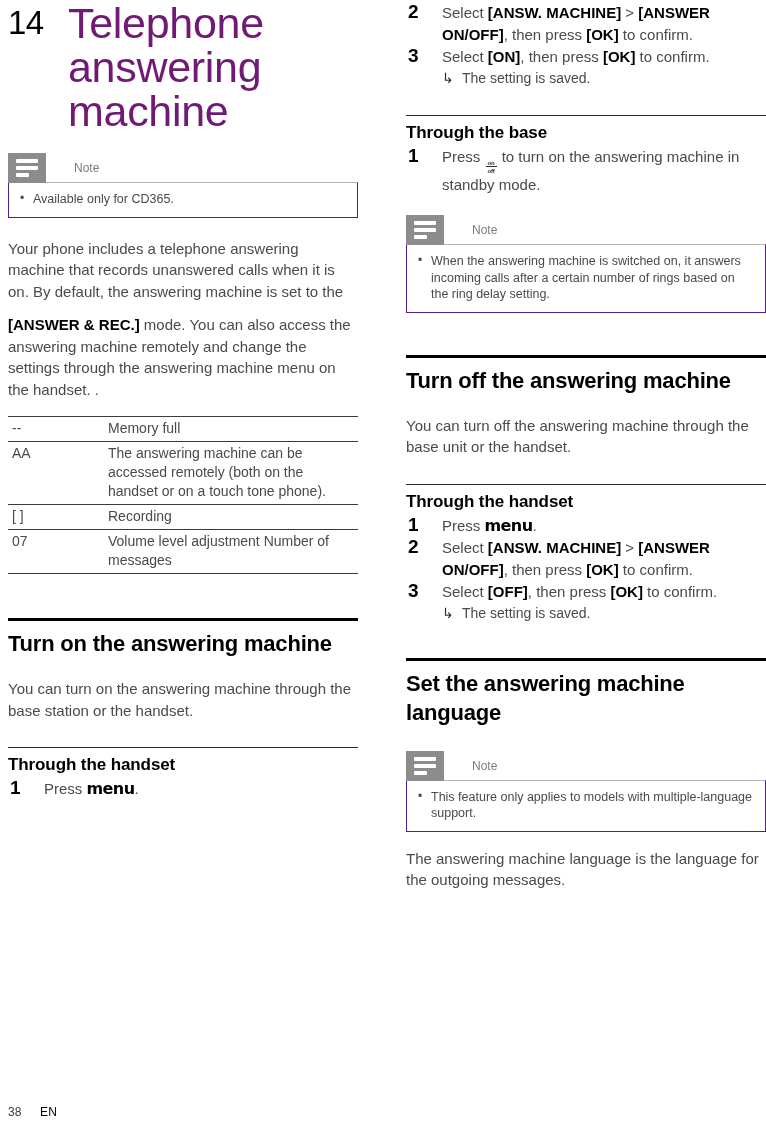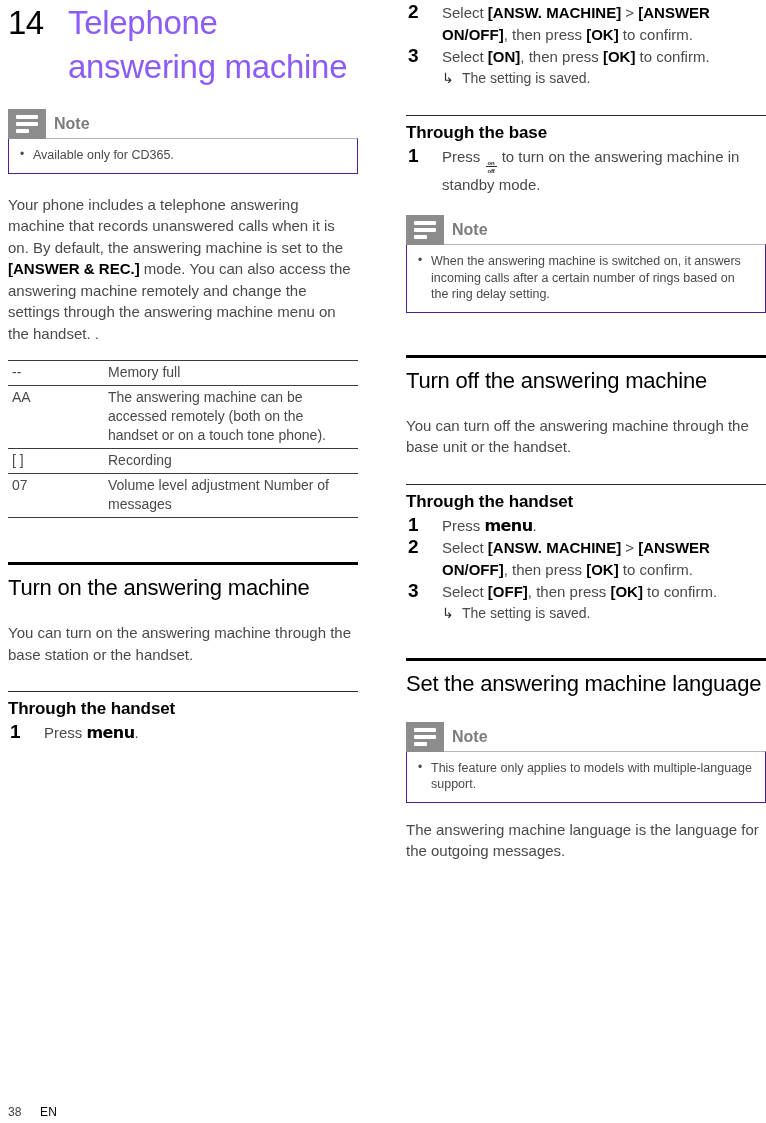--- a/index.html
+++ b/index.html
@@ -38,24 +38,24 @@
   .chapter-num {
     font-size: 33px;
     line-height: 44px;
     font-weight: 400;
     color: #000;
     width: 60px;
     flex: 0 0 60px;
     letter-spacing: -0.5px;
   }
   .chapter-title {
-    font-size: 33px;
+    font-size: 43px;
     line-height: 44px;
     font-weight: 400;
-    color: #8b5cf6;
+    color: #701a75;
     letter-spacing: -0.3px;
   }
 
   
   .note {
     margin-top: 20px;
     margin-bottom: 8px;
   }
   .note-head {
     display: flex;
@@ -75,25 +75,25 @@
   .note-icon i {
     display: block;
     background: #ffffff;
     height: 4px;
     border-radius: 1px;
   }
   .note-icon i:nth-child(1) { width: 22px; }
   .note-icon i:nth-child(2) { width: 22px; }
   .note-icon i:nth-child(3) { width: 13px; margin-right: 9px; }
   .note-label {
-    font-size: 16px;
+    font-size: 12px;
     color: #7c7c7c;
-    padding-left: 8px;
+    padding-left: 28px;
     align-self: center;
-    font-weight: 700;
+    font-weight: 400;
   }
   .note-body {
     border: 1px solid #4c1d95;
     border-top: 1px solid #b6b6b6;
     padding: 8px 10px 9px 10px;
     margin-top: -1px;
   }
   .note-body ul {
     margin: 0;
     padding: 0;
@@ -116,21 +116,21 @@
   }
 
   
   p.body {
     font-size: 15px;
     line-height: 21.5px;
     color: #4a4a4a;
     margin: 0 0 0 0;
     font-weight: 400;
   }
-  p.body + p.body { margin-top: 0; }
+  p.body + p.body { margin-top: 12px; }
   .spacer-8  { height: 8px; }
   .spacer-12 { height: 12px; }
   .spacer-16 { height: 16px; }
   .spacer-20 { height: 20px; }
   .spacer-26 { height: 26px; }
   .spacer-34 { height: 34px; }
   .spacer-44 { height: 44px; }
   .bk { color: #000; font-weight: 700; }
 
   
@@ -152,21 +152,21 @@
 
   
   .rule-heavy {
     height: 3px;
     background: #000;
     margin: 0;
   }
   h1.h1 {
     font-size: 22px;
     line-height: 29px;
-    font-weight: 400;
+    font-weight: 700;
     color: #000;
     margin: 8px 0 0 0;
     letter-spacing: -0.2px;
   }
   .rule-thin {
     height: 1px;
     background: #2b2b2b;
     margin: 0;
   }
   h2.h2 {

